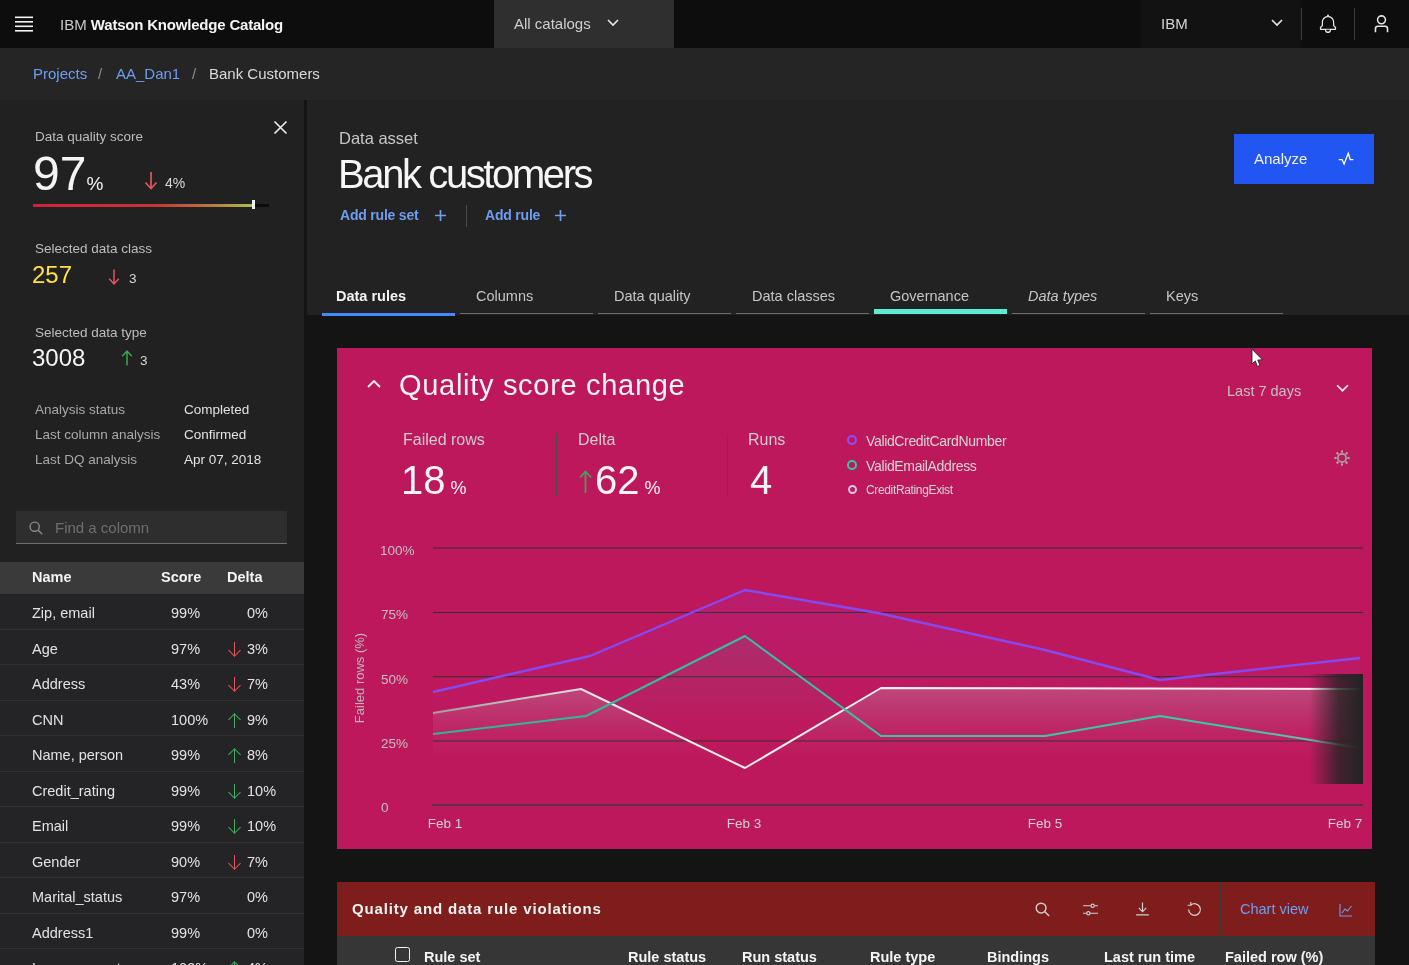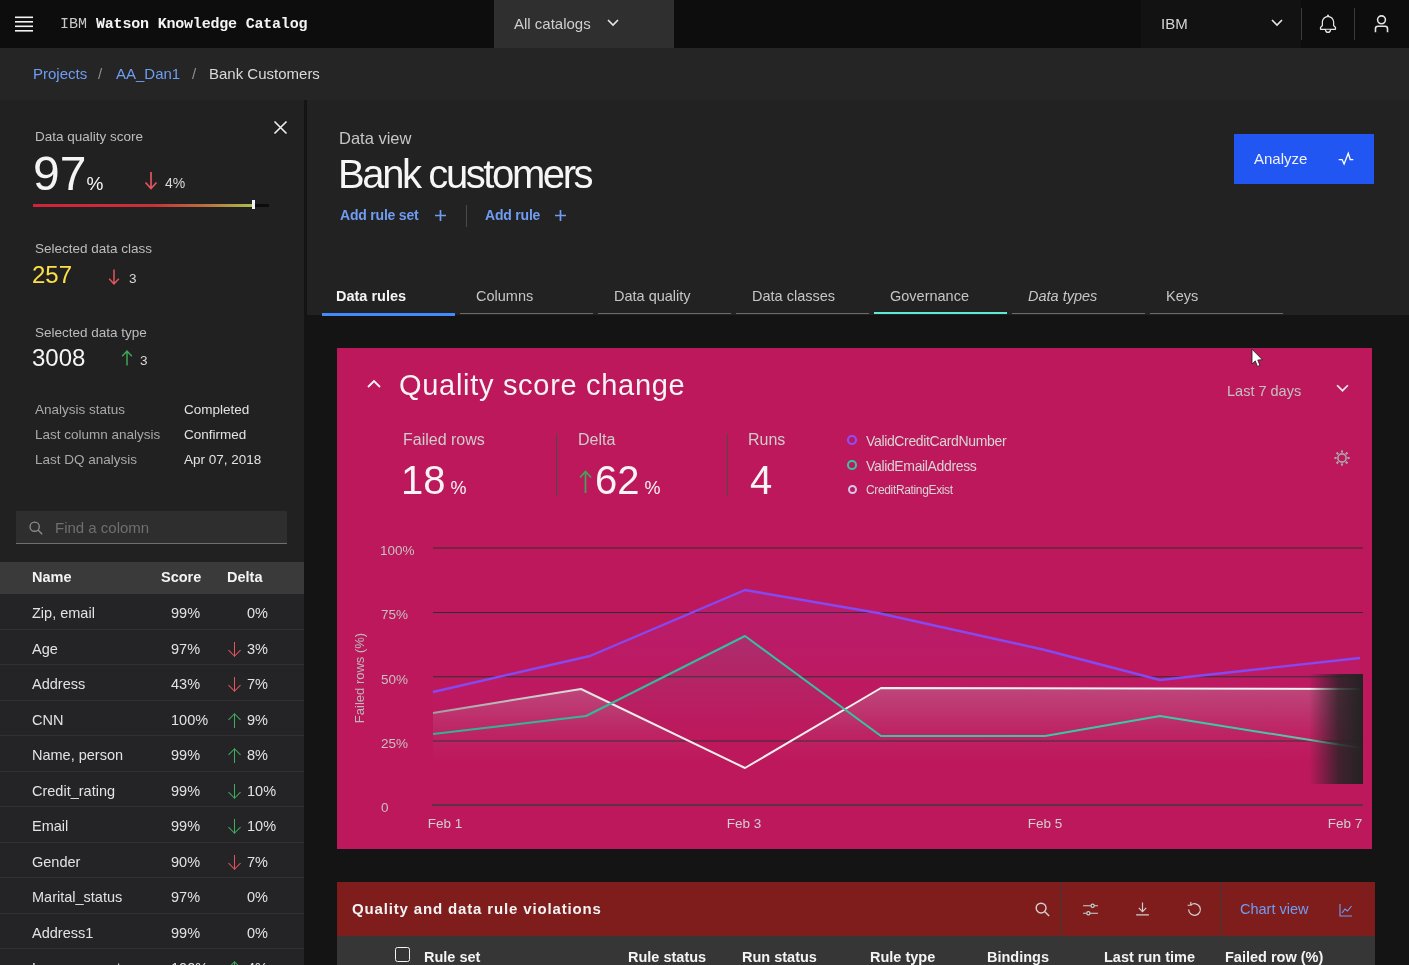--- a/index.html
+++ b/index.html
@@ -28,21 +28,21 @@
 
   <div class="abs" id="topbar" style="left:0;top:0;width:1409px;height:48px;background:#0d0d0d;">
     <svg class="abs" style="left:14px;top:14px;" width="20" height="20" viewBox="0 0 20 20">
       <g fill="#f4f4f4">
           <rect x="1" y="2.5" width="18" height="1.6"></rect>
           <rect x="1" y="7" width="18" height="1.6"></rect>
           <rect x="1" y="11.5" width="18" height="1.6"></rect>
           <rect x="1" y="16" width="18" height="1.6"></rect>
         </g>
     </svg>
-    <div class="abs" style="left:60px;top:16px;font-size:15px;color:#c9c9c9;font-family:Liberation Mono, monospace;">IBM&nbsp;<span style="color:#f4f4f4;font-weight:bold;letter-spacing:-0.2px;">Watson Knowledge Catalog</span></div>
+    <div class="abs" style="left:60px;top:16px;font-size:15px;color:#c9c9c9;">IBM&nbsp;<span style="color:#f4f4f4;font-weight:bold;letter-spacing:-0.2px;">Watson Knowledge Catalog</span></div>
     <div class="abs" style="left:494px;top:0;width:180px;height:48px;background:#2f2f2f;">
       <div class="abs" style="left:20px;top:15px;font-size:15px;color:#cfcfcf;">All catalogs</div>
       <svg class="abs" style="left:113px;top:19px;" width="12" height="8" viewBox="0 0 12 8">
           <path d="M1 1 L6 6 L11 1" stroke="#e8e8e8" stroke-width="1.6" fill="none"></path>
         </svg>
     </div>
     <div class="abs" style="left:1141px;top:0;width:160px;height:48px;background:#121212;">
       <div class="abs" style="left:20px;top:15px;font-size:15px;color:#d4d4d4;">IBM</div>
       <svg class="abs" style="left:130px;top:19px;" width="12" height="8" viewBox="0 0 12 8">
           <path d="M1 1 L6 6 L11 1" stroke="#e8e8e8" stroke-width="1.6" fill="none"></path>
@@ -178,21 +178,21 @@
           <span class="c1">Loan_amount</span>
           <span class="c2">100%</span>
           <span class="ar up grn"></span>
           <span class="c3">4%</span>
         </div>
     </div>
   </div>
   <div class="abs" style="left:304px;top:100px;width:3px;height:865px;background:#141414;"></div>
 
   <div class="abs" id="mainhead" style="left:307px;top:100px;width:1102px;height:215px;background:#222222;">
-    <div class="abs" style="left:32px;top:29px;font-size:16.5px;color:#c6c6c6;">Data view</div>
+    <div class="abs" style="left:32px;top:29px;font-size:16.5px;color:#c6c6c6;">Data asset</div>
     <div class="abs" style="left:31px;top:52px;font-size:40px;font-weight:400;color:#f6f6f6;letter-spacing:-2.4px;">Bank customers</div>
     <div class="abs" style="left:33px;top:107px;font-size:14px;font-weight:bold;color:#6f9df2;letter-spacing:-0.2px;">Add rule set</div>
     <svg class="abs" style="left:127px;top:109px;" width="13" height="13" viewBox="0 0 13 13">
         <path d="M6.5 1 V12 M1 6.5 H12" stroke="#6f9df2" stroke-width="1.7"></path>
       </svg>
     <div class="abs" style="left:159px;top:105px;width:1px;height:22px;background:#4a4a4a;"></div>
     <div class="abs" style="left:178px;top:107px;font-size:14px;font-weight:bold;color:#6f9df2;letter-spacing:-0.2px;">Add rule</div>
     <svg class="abs" style="left:247px;top:109px;" width="13" height="13" viewBox="0 0 13 13">
         <path d="M6.5 1 V12 M1 6.5 H12" stroke="#6f9df2" stroke-width="1.7"></path>
       </svg>
@@ -209,21 +209,21 @@
     </div>
     <div class="abs" style="left:153px;top:184px;width:133px;height:30px;border-bottom:1px solid #6a6a6a;">
         <div class="abs" style="left:16px;top:4px;font-size:14.5px;color:#c6c6c6;">Columns</div>
       </div>
     <div class="abs" style="left:291px;top:184px;width:133px;height:30px;border-bottom:1px solid #6a6a6a;">
         <div class="abs" style="left:16px;top:4px;font-size:14.5px;color:#c6c6c6;">Data quality</div>
       </div>
     <div class="abs" style="left:429px;top:184px;width:133px;height:30px;border-bottom:1px solid #6a6a6a;">
         <div class="abs" style="left:16px;top:4px;font-size:14.5px;color:#c6c6c6;">Data classes</div>
       </div>
-    <div class="abs" style="left:567px;top:184px;width:133px;height:30px;border-bottom:2px solid #5eead4;">
+    <div class="abs" style="left:567px;top:184px;width:133px;height:30px;border-bottom:5px solid #5eead4;">
         <div class="abs" style="left:16px;top:4px;font-size:14.5px;color:#c6c6c6;">Governance</div>
       </div>
     <div class="abs" style="left:705px;top:184px;width:133px;height:30px;border-bottom:1px solid #6a6a6a;font-style:italic;">
         <div class="abs" style="left:16px;top:4px;font-size:14.5px;color:#c6c6c6;">Data types</div>
       </div>
     <div class="abs" style="left:843px;top:184px;width:133px;height:30px;border-bottom:1px solid #6a6a6a;">
         <div class="abs" style="left:16px;top:4px;font-size:14.5px;color:#c6c6c6;">Keys</div>
       </div>
   </div>
 

